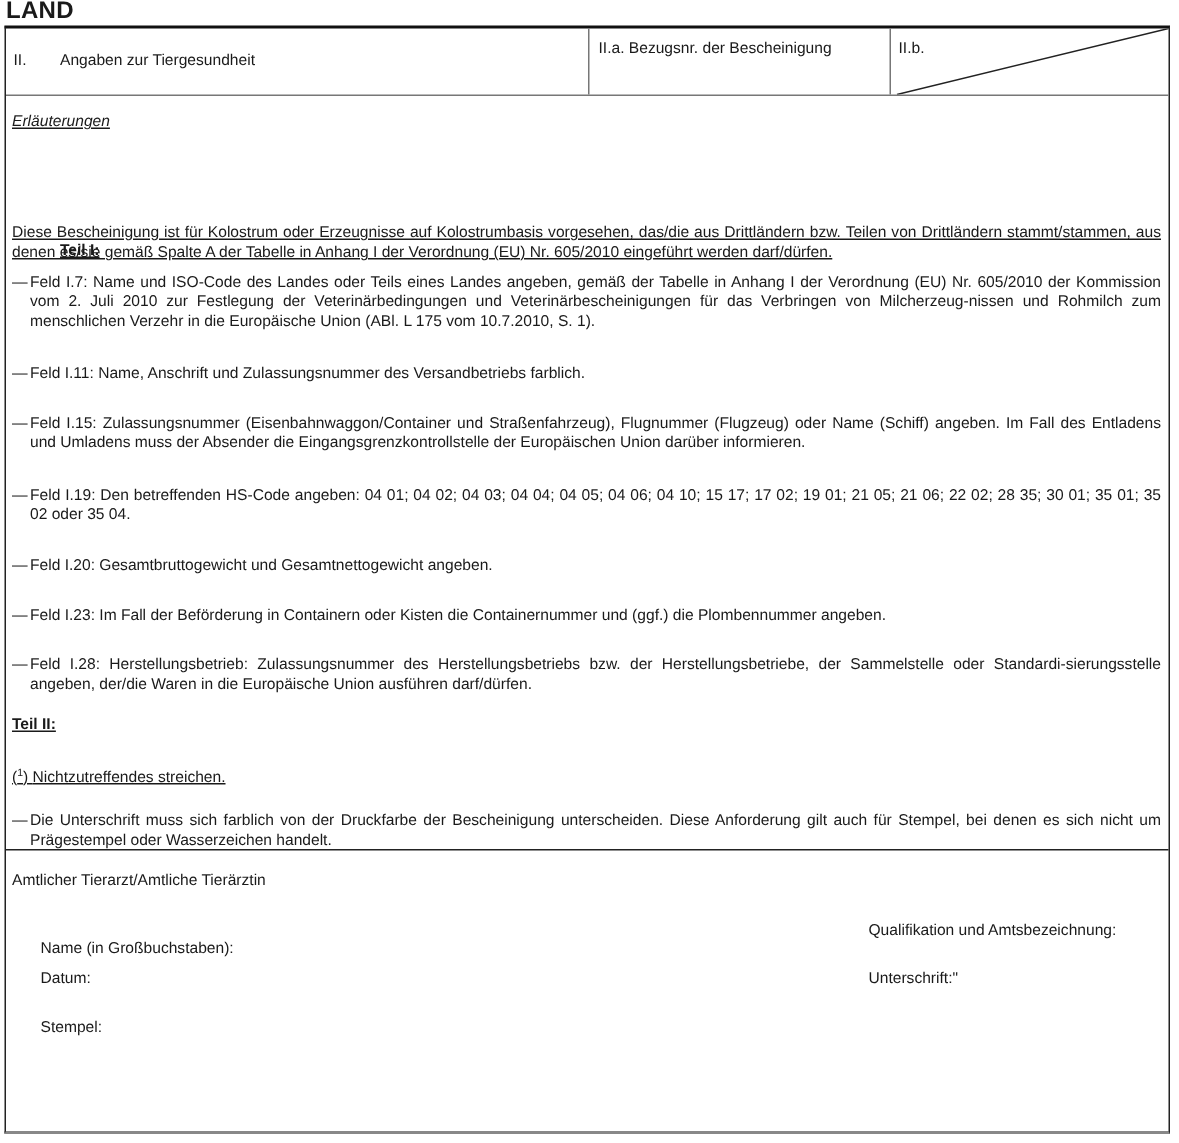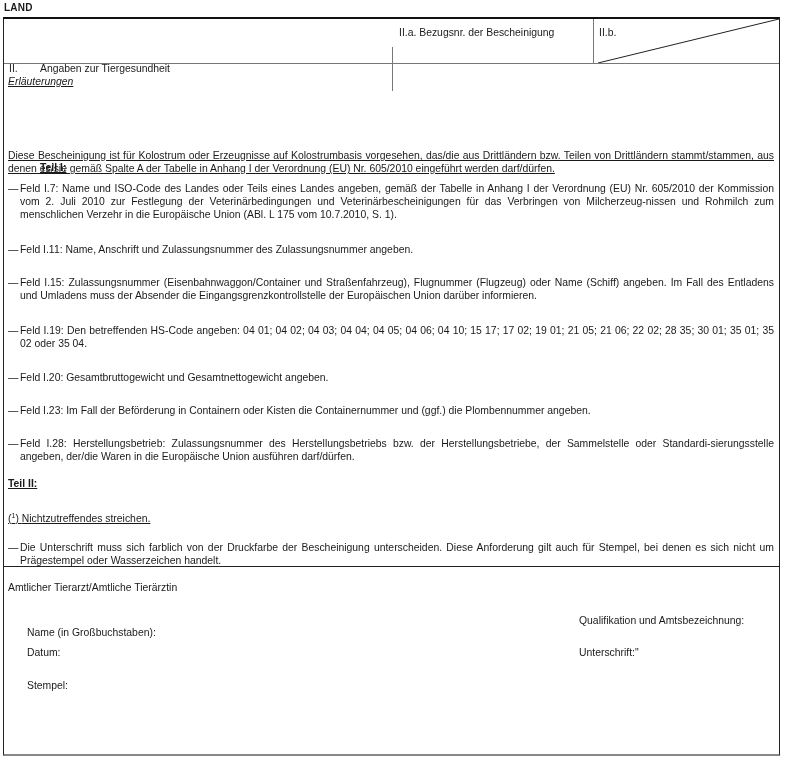--- a/index.html
+++ b/index.html
@@ -3,34 +3,34 @@
 <meta charset="utf-8">
 <style>
   html, body { margin: 0; padding: 0; background: #ffffff; }
   body {
     width: 786px; height: 762px; position: relative; overflow: hidden;
     font-family: "Liberation Sans", sans-serif; color: #1a1a1a;
     font-size: 10.4px; line-height: 13px;
   }
   .country {
     position: absolute; left: 4px; top: 1px;
-    font-weight: bold; font-size: 10px; letter-spacing: 0.2px;
+    font-weight: bold; font-size: 16px; letter-spacing: 0.2px;
   }
   .frame {
     position: absolute; left: 3px; top: 17px; width: 777px; height: 739px;
     border-left: 1px solid #222; border-right: 1px solid #222;
     border-top: 2px solid #111; border-bottom: 2px solid #888;
     box-sizing: border-box;
   }
   .header-row {
     position: absolute; left: 0; top: 0; width: 775px; height: 44px;
     border-bottom: 1px solid #777;
   }
   .cell { position: absolute; top: 0; height: 44px; box-sizing: border-box; }
-  .cell-main { left: 0; width: 389px; border-right: 1px solid #777; margin-top: 28px; }
+  .cell-main { left: 0; width: 389px; border-right: 1px solid #777; }
   .cell-ref { left: 389px; width: 201px; border-right: 1px solid #777; }
   .cell-iib { left: 590px; width: 185px; }
   .sec-num { position: absolute; left: 5px; top: 15px; }
   .sec-title { position: absolute; left: 36px; top: 15px; }
   .ref-label { position: absolute; left: 6px; top: 7px; }
   .iib-label { position: absolute; left: 5px; top: 7px; }
   .diag { position: absolute; left: 0; top: 0; width: 185px; height: 44px; }
 
   .body-sec { position: absolute; left: 0; top: 44px; width: 775px; height: 503px; }
   .body-sec .p { position: absolute; left: 4px; width: 766px; text-decoration: underline; }
@@ -74,21 +74,21 @@
     <div class="p italic" style="top:12px;">Erläuterungen</div>
     <div class="p justify" style="top:46px;">Diese Bescheinigung ist für Kolostrum oder Erzeugnisse auf Kolostrumbasis vorgesehen, das/die aus Drittländern bzw. Teilen von Drittländern stammt/stammen, aus denen es/sie gemäß Spalte A der Tabelle in Anhang I der Verordnung (EU) Nr. 605/2010 eingeführt werden darf/dürfen.</div>
     <div class="p bold" style="top:98px;margin-left:32px;">Teil I:</div>
 
     <div class="dash-item" style="top:119px;">
       <span class="dash">—</span>
       <span>Feld I.7: Name und ISO-Code des Landes oder Teils eines Landes angeben, gemäß der Tabelle in Anhang I der Verordnung (EU) Nr. 605/2010 der Kommission vom 2. Juli 2010 zur Festlegung der Veterinärbedingungen und Veterinärbescheinigungen für das Verbringen von Milcherzeug-nissen und Rohmilch zum menschlichen Verzehr in die Europäische Union (ABl. L 175 vom 10.7.2010, S. 1).</span>
     </div>
     <div class="dash-item" style="top:180px;">
       <span class="dash">—</span>
-      <span>Feld I.11: Name, Anschrift und Zulassungsnummer des Zulassungsnummer angeben.</span>
+      <span>Feld I.11: Name, Anschrift und Zulassungsnummer des Versandbetriebs farblich.</span>
     </div>
     <div class="dash-item" style="top:213px;">
       <span class="dash">—</span>
       <span>Feld I.15: Zulassungsnummer (Eisenbahnwaggon/Container und Straßenfahrzeug), Flugnummer (Flugzeug) oder Name (Schiff) angeben. Im Fall des Entladens und Umladens muss der Absender die Eingangsgrenzkontrollstelle der Europäischen Union darüber informieren.</span>
     </div>
     <div class="dash-item" style="top:261px;">
       <span class="dash">—</span>
       <span>Feld I.19: Den betreffenden HS-Code angeben: 04 01; 04 02; 04 03; 04 04; 04 05; 04 06; 04 10; 15 17; 17 02; 19 01; 21 05; 21 06; 22 02; 28 35; 30 01; 35 01; 35 02 oder 35 04.</span>
     </div>
     <div class="dash-item" style="top:308px;">

